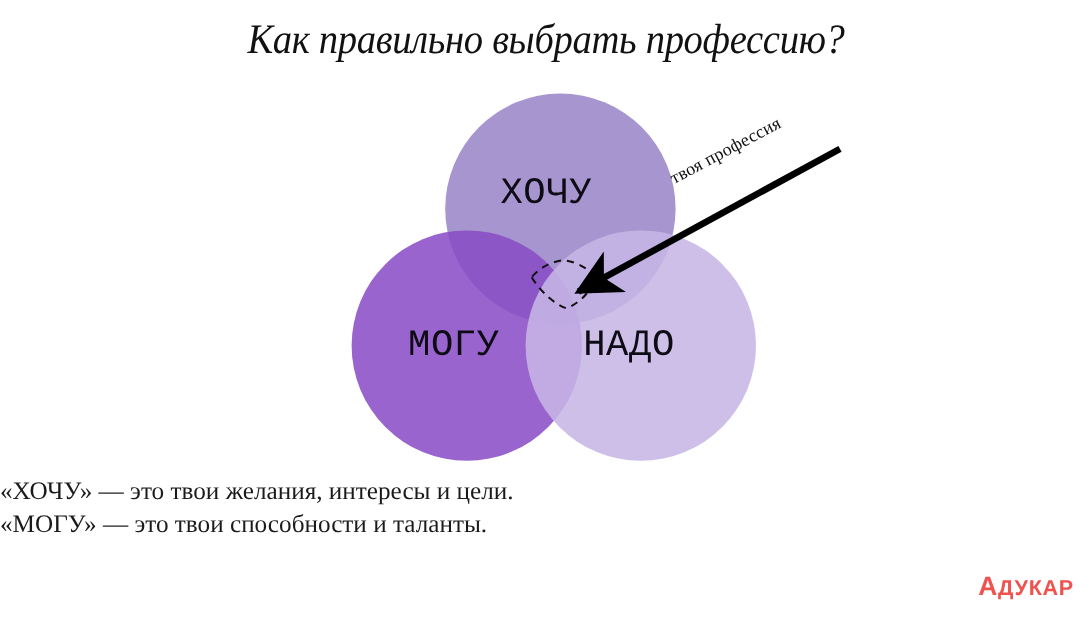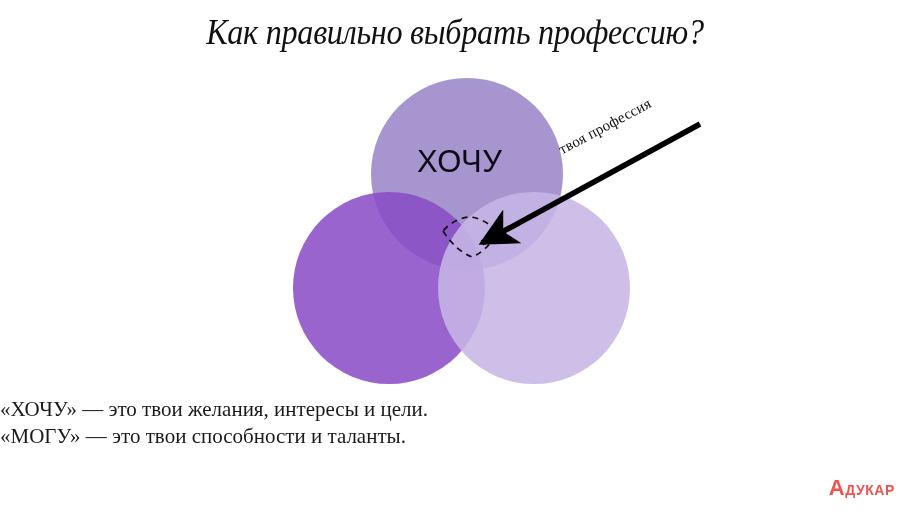--- a/index.html
+++ b/index.html
@@ -46,21 +46,21 @@
   #venn {
     position: absolute;
     left: 0;
     top: 0;
     width: 910px;
     height: 514px;
   }
 
   .venn-label {
     position: absolute;
-    font-family: Liberation Sans, sans-serif;
+    font-family: Liberation Mono, monospace;
     font-weight: 400;
     font-size: 31px;
     line-height: 31px;
     color: #0d0b14;
     white-space: nowrap;
     letter-spacing: 0.5px;
   }
   #label-hochu { left: 417px; top: 146px; }
   #label-mogu  { left: 340px; top: 273px; }
   #label-nado  { left: 486px; top: 273px; }
@@ -102,21 +102,21 @@
     right: 15px;
     bottom: 12px;
     font-family: "Liberation Sans", "DejaVu Sans", sans-serif;
     font-weight: bold;
     font-size: 22px;
     line-height: 24px;
     color: #ef5350;
     letter-spacing: 0.6px;
   }
   #logo .lead { font-size: 22px; }
-  #logo .rest { font-size: 14px; }
+  #logo .rest { font-size: 18px; }
 </style>
 </head>
 <body>
 
 <div id="slide">
 
   <div id="title">Как правильно выбрать профессию?</div>
 
   <svg id="venn" viewBox="0 0 910 514">
     <defs>
@@ -134,20 +134,22 @@
     <path d="M 443 231
              C 452 245, 462 253, 472 257
              C 484 252, 492 243, 497 231
              C 488 222, 477 217, 469 217
              C 459 218, 450 223, 443 231 Z" fill="none" stroke="#111111" stroke-width="1.7" stroke-dasharray="6 5" stroke-linejoin="round"></path>
 
     <line x1="700" y1="124" x2="482" y2="243" stroke="#000000" stroke-width="5.5" marker-end="url(#arrowhead)"></line>
   </svg>
 
   <div class="venn-label" id="label-hochu">ХОЧУ</div>
+  <div class="venn-label" id="label-mogu">МОГУ</div>
+  <div class="venn-label" id="label-nado">НАДО</div>
 
   <div id="arrow-label">твоя профессия</div>
 
   <div id="captions">
     <div class="caption-line">«ХОЧУ» — это твои желания, интересы и цели.</div>
     <div class="caption-line">«МОГУ» — это твои способности и таланты.</div>
   </div>
 
   <div id="logo"><span class="lead">А</span><span class="rest">ДУКАР</span></div>
 

